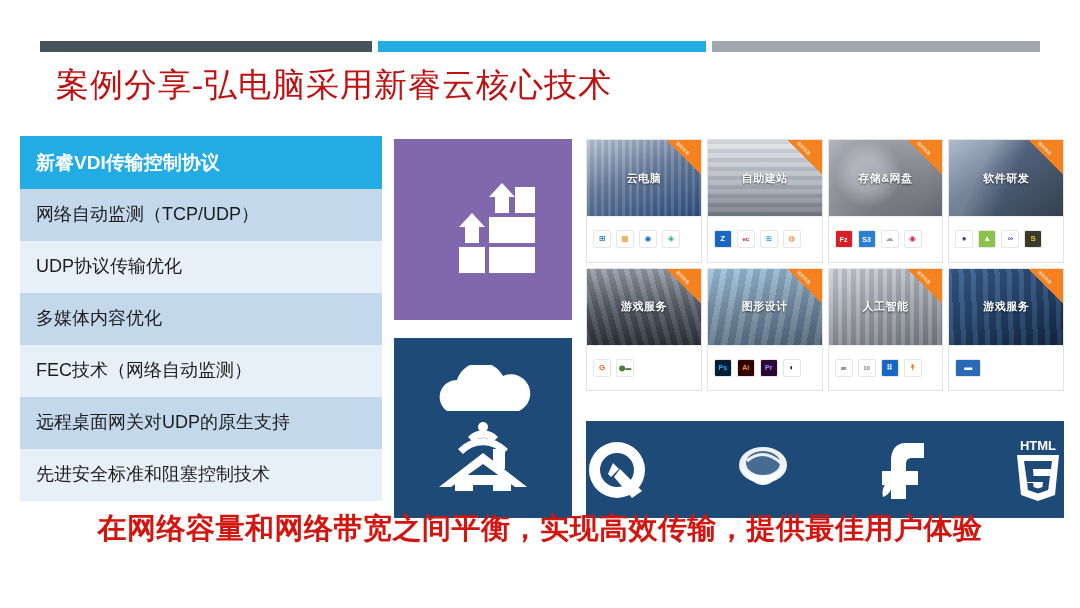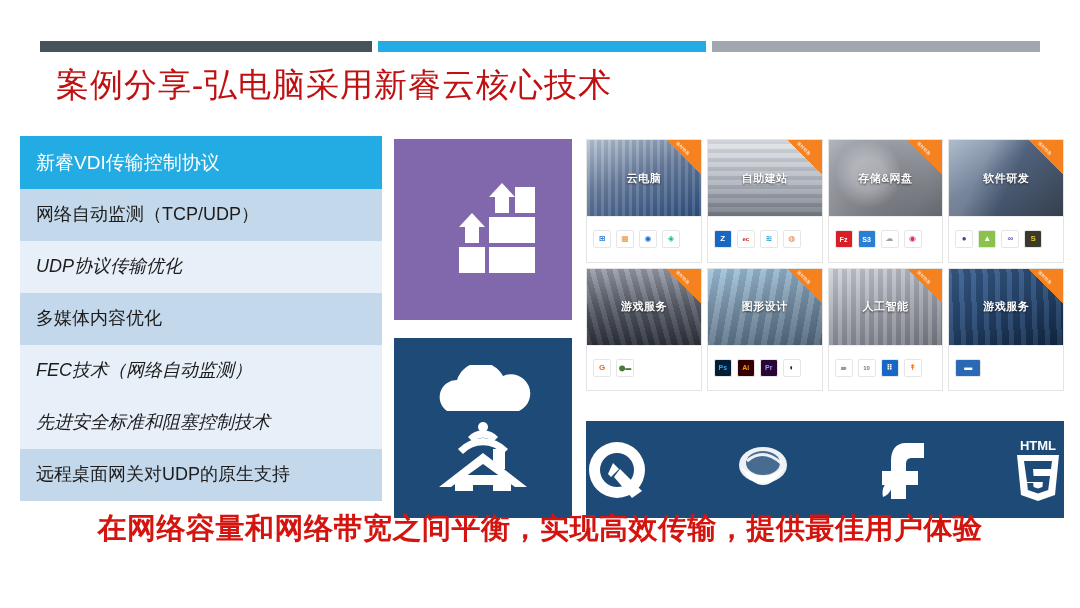--- a/index.html
+++ b/index.html
@@ -29,25 +29,25 @@
 
   
   .list{position:absolute;left:20px;top:136px;width:362px;}
   .row{
     height:52px;line-height:50px;
     padding-left:16px;box-sizing:border-box;
     font-size:18px;color:#1c1c1c;
     white-space:nowrap;overflow:hidden;
   }
   .row.head{
-    background:#22ace3;color:#ffffff;font-weight:normal;font-size:19px;
+    background:#22ace3;color:#ffffff;font-weight:bold;font-size:19px;
     height:53px;line-height:53px;
   }
   .row.a{background:#c3d8ea;}
-  .row.b{background:#e7f0f9;font-style:italic;}
+  .row.b{background:#e7f0f9;}
 
   
   .tile{position:absolute;}
   .tile.purple{left:394px;top:139px;width:178px;height:181px;background:#8167ab;}
   .tile.navy{left:394px;top:338px;width:178px;height:180px;background:#1e4a78;}
   .tile svg{position:absolute;left:50%;top:50%;transform:translate(-50%,-50%);}
 
   
   .cards{
     position:absolute;left:586px;top:139px;width:478px;height:252px;
@@ -115,22 +115,22 @@
   </div>
 
   <div class="title">案例分享-弘电脑采用新睿云核心技术</div>
 
   <div class="list">
     <div class="row head">新睿VDI传输控制协议</div>
     <div class="row a">网络自动监测（TCP/UDP）</div>
     <div class="row b">UDP协议传输优化</div>
     <div class="row a">多媒体内容优化</div>
     <div class="row b">FEC技术（网络自动监测）</div>
+    <div class="row a">远程桌面网关对UDP的原生支持</div>
     <div class="row b">先进安全标准和阻塞控制技术</div>
-    <div class="row a">远程桌面网关对UDP的原生支持</div>
   </div>
 
   <div class="tile purple">
     <svg width="104" height="98" viewBox="0 0 104 98">
       <rect x="28" y="66" width="26" height="26" fill="#fff"></rect>
       <rect x="58" y="66" width="26" height="26" fill="#fff"></rect>
       <rect x="58" y="36" width="26" height="26" fill="#fff"></rect>
       <rect x="88" y="66" width="0" height="0" fill="#fff"></rect>
       <rect x="2" y="66" width="0" height="0" fill="#fff"></rect>
       <g fill="#fff">

